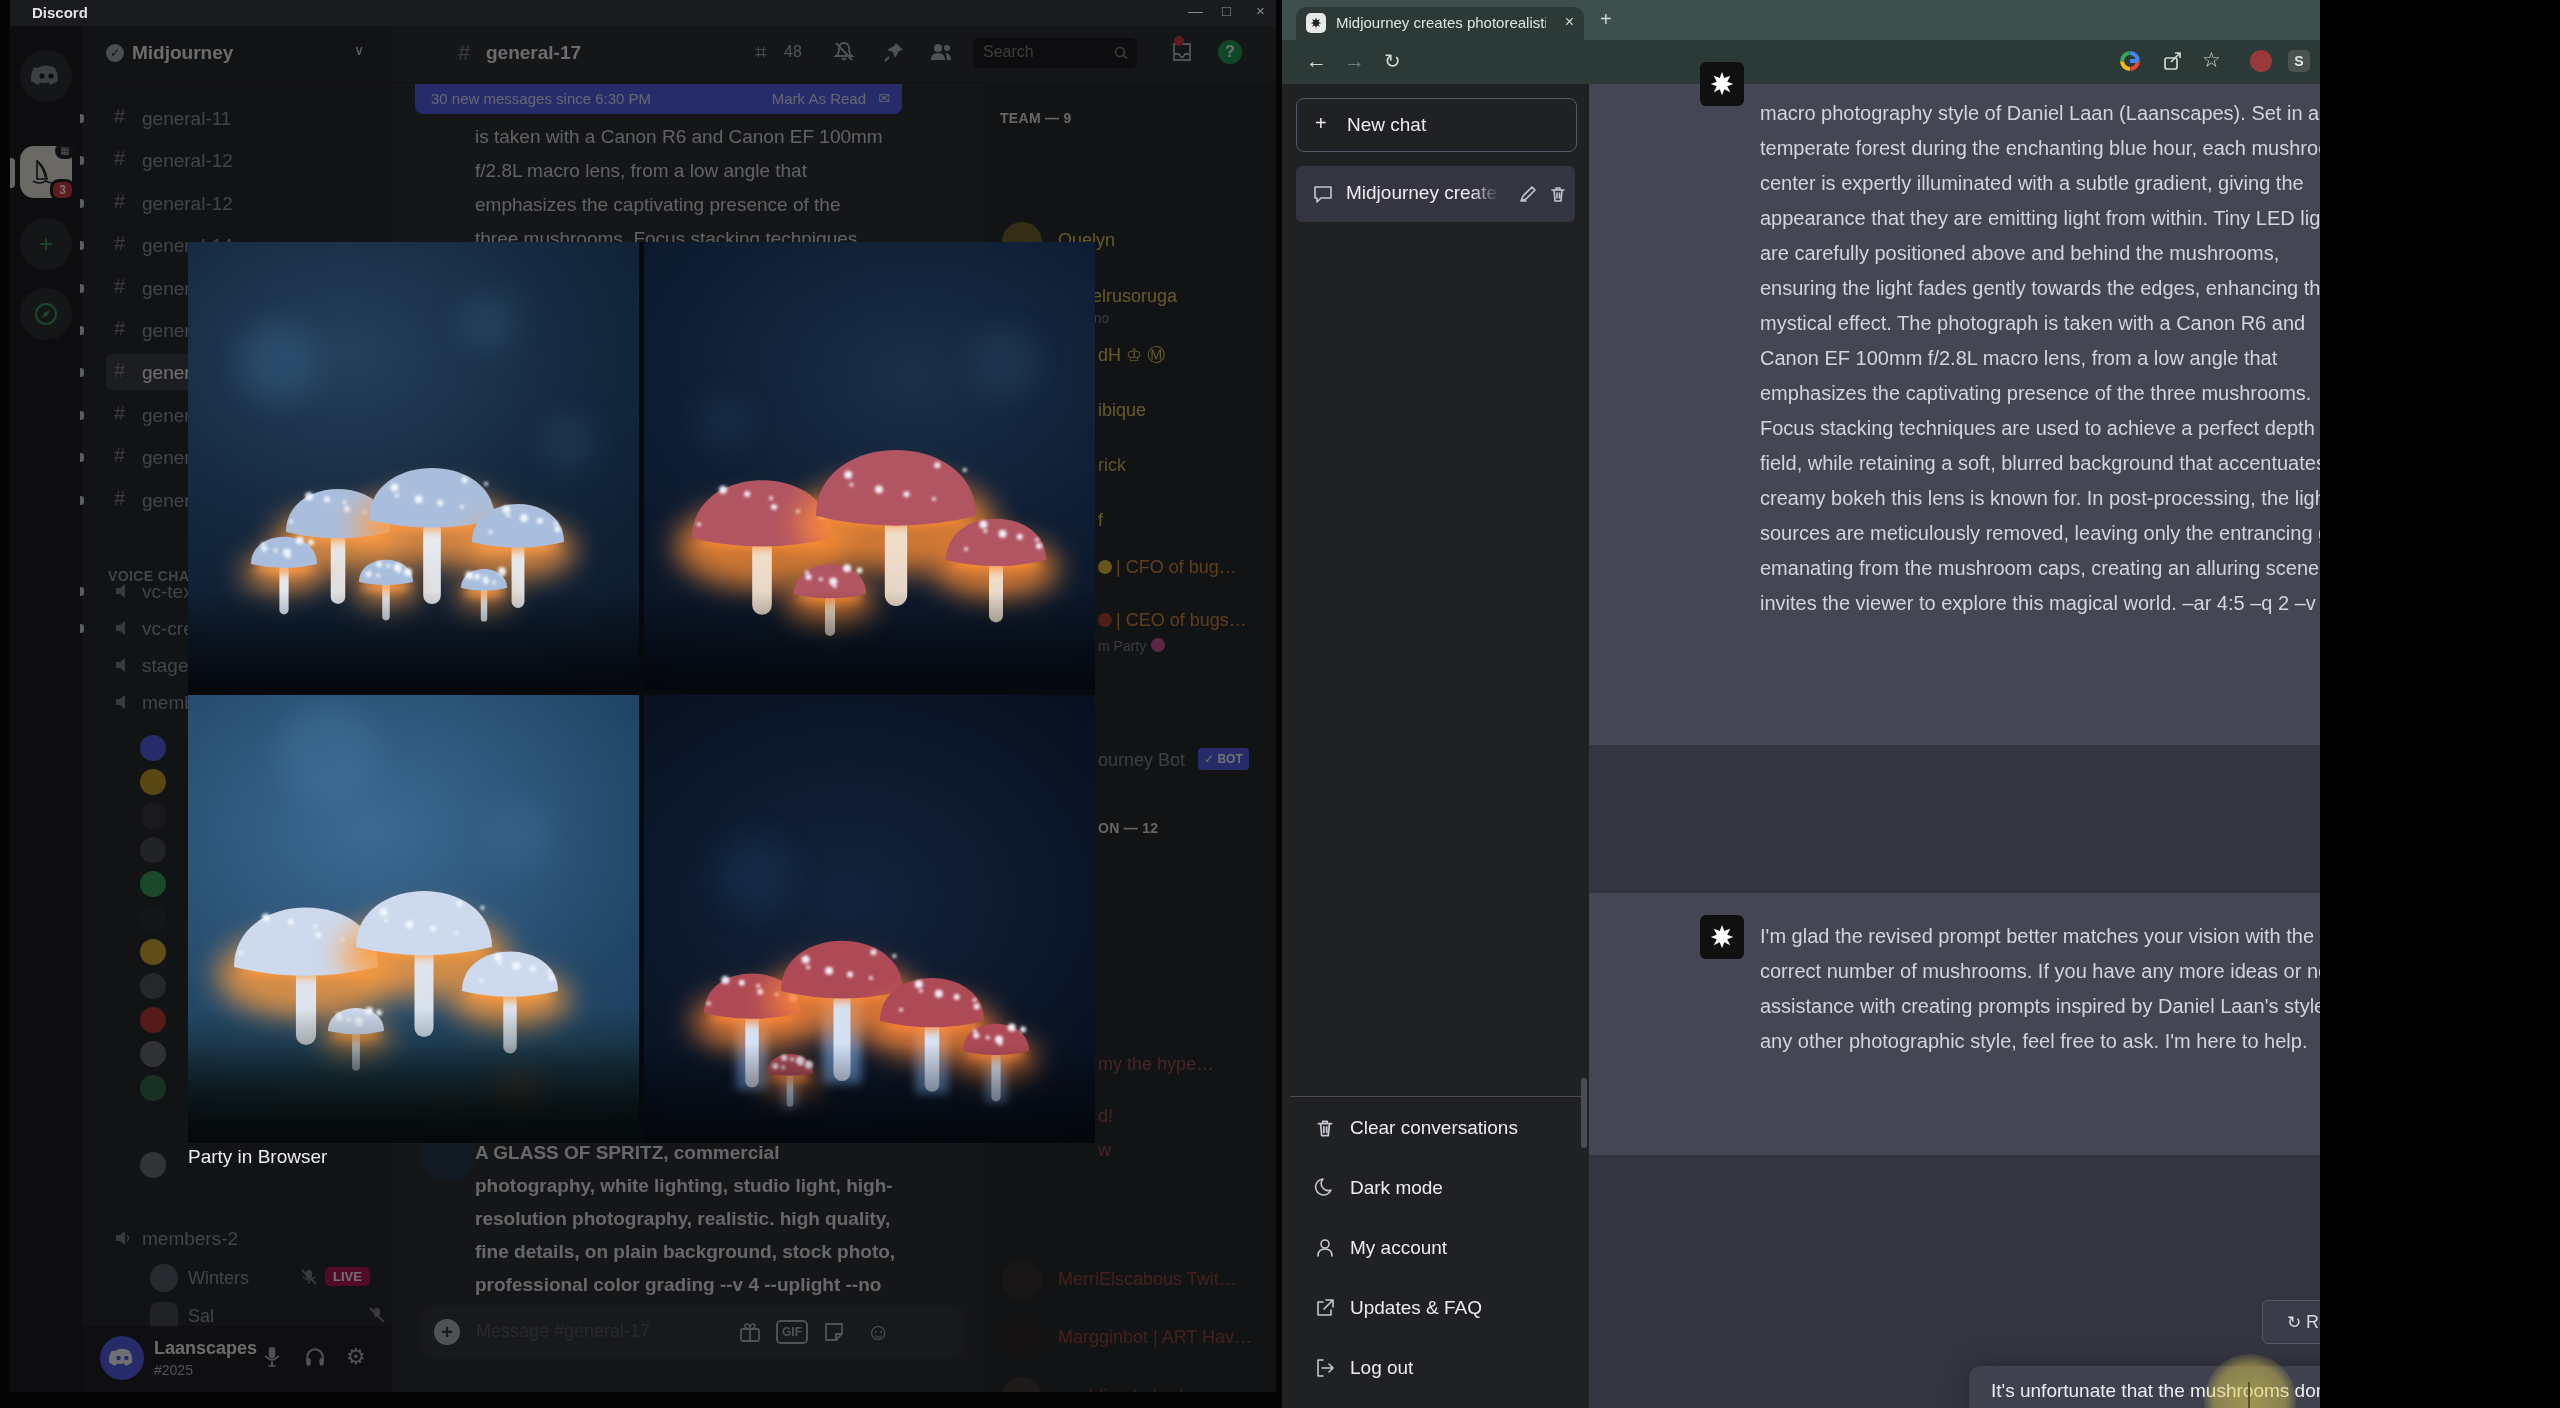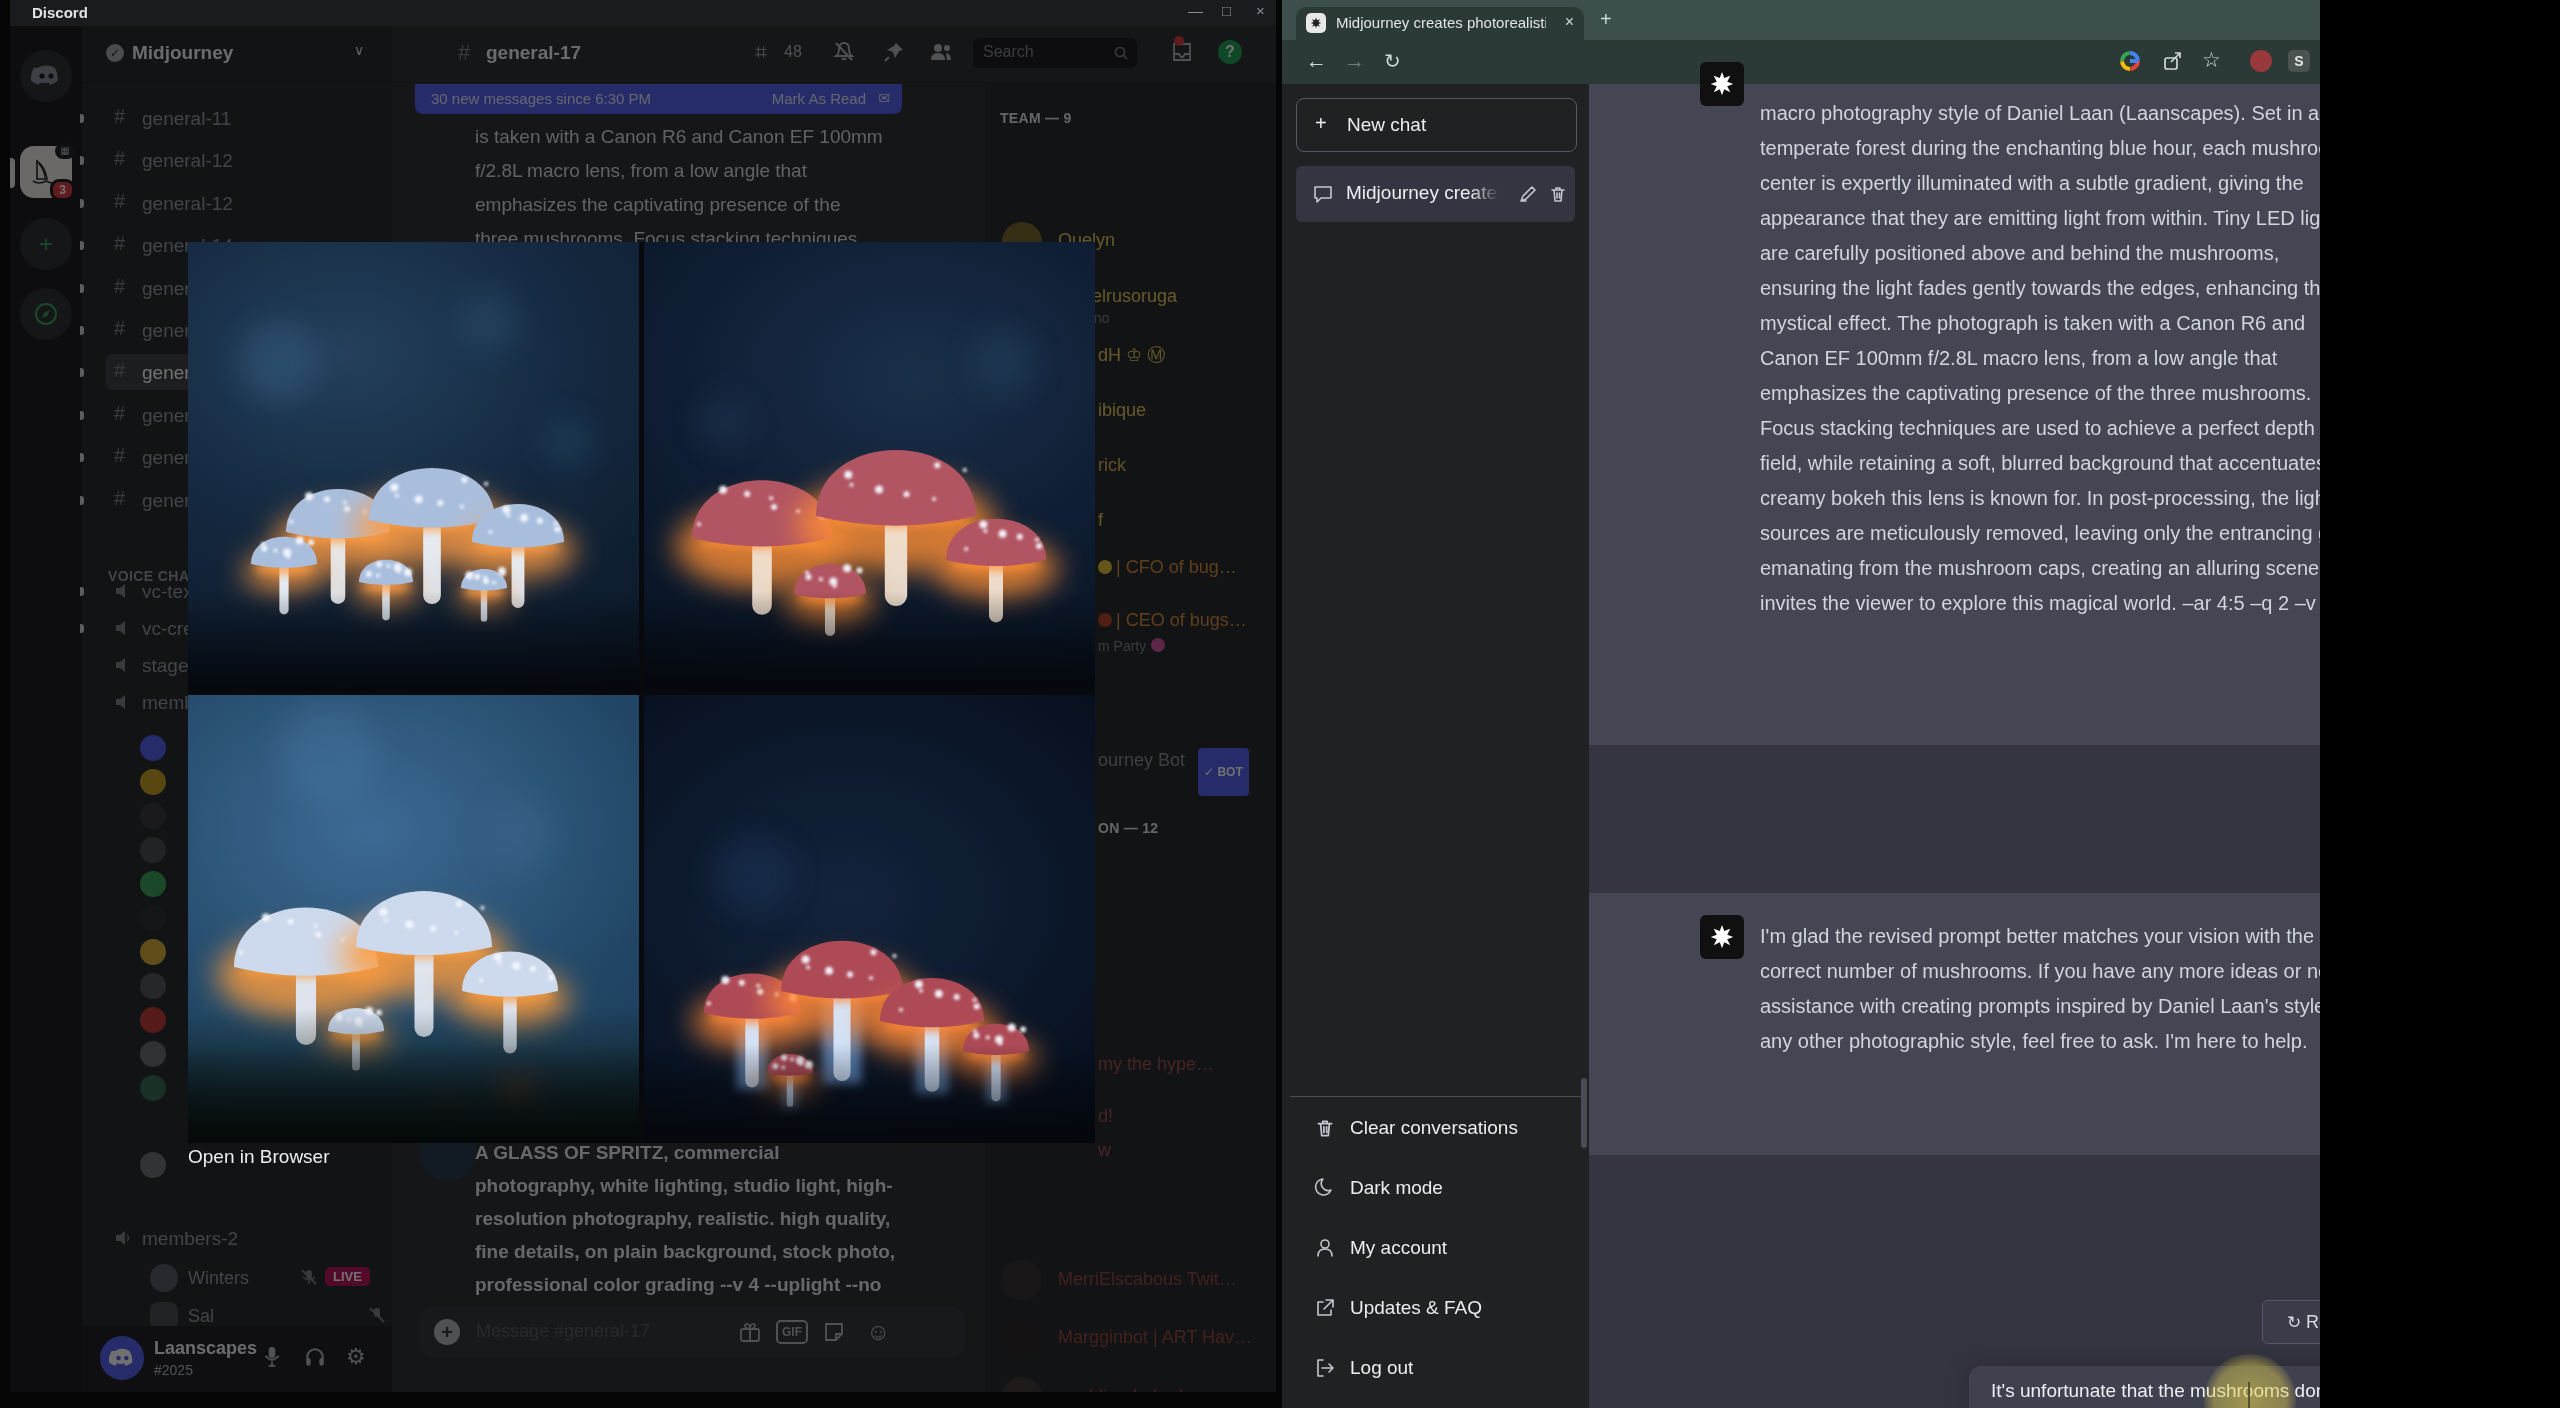--- a/index.html
+++ b/index.html
@@ -363,21 +363,21 @@
           <span class="frag" style="top: 1058px; color: rgb(160, 84, 84);"><span>w</span></span>
           <div class="mem-av" style="top: 1178px; background: rgb(58, 52, 56);"></div>
           <span class="mem-name" style="left: 73px; top: 1187px; color: rgb(154, 74, 68);">MerriElscabous Twit…</span>
           <div class="mem-av" style="top: 1236px; background: rgb(46, 43, 43);"></div>
           <span class="mem-name" style="left: 73px; top: 1245px; color: rgb(154, 74, 68);">Margginbot | ART Hav…</span>
           <div class="mem-av" style="top: 1295px; background: rgb(70, 60, 58);"></div>
           <span class="mem-name" style="left: 73px; top: 1304px; color: rgb(154, 74, 68);">ramblingrhubarb</span>
         </div>
       <div class="mem-head" style="top:634px;">BOT — 1</div>
       <span class="mem-name" style="left:113px;top:668px;color:#8a9099;">ourney Bot</span>
-      <span style="position:absolute;left:213px;top:666px;background:#5865f2;color:#fff;font-size:12px;font-weight:bold;border-radius:4px;padding:17px 6px;">✓ BOT</span>
+      <span style="position:absolute;left:213px;top:666px;background:#5865f2;color:#fff;font-size:12px;font-weight:bold;border-radius:4px;padding:4px 6px;">✓ BOT</span>
       <div class="mem-head" style="top:738px;left:113px;">ON — 12</div>
     </div>
 
     <div id="dc-dim"></div>
 
     <div id="lightbox">
         <div class="quad q-tl">
           <svg width="451" height="448" viewBox="0 0 451 448">
             <defs>
               <filter id="bA0" x="-80%" y="-80%" width="260%" height="260%">
@@ -698,21 +698,21 @@
               <circle cx="164.83932584269664" cy="369.7881686746988" r="4" fill="#f4f8ff" opacity="0.95" filter="url(#bC3)"></circle>
               <circle cx="148.09325842696632" cy="364.1490120481928" r="2" fill="#f4f8ff" opacity="0.95" filter="url(#bC3)"></circle>
               <circle cx="131.34719101123596" cy="371.15985542168676" r="3" fill="#f4f8ff" opacity="0.95" filter="url(#bC3)"></circle>
               <circle cx="156.00112359550565" cy="365.52069879518075" r="4" fill="#f4f8ff" opacity="0.95" filter="url(#bC3)"></circle>
               <circle cx="139.2550561797753" cy="372.5315421686747" r="2" fill="#f4f8ff" opacity="0.95" filter="url(#bC3)"></circle>
             </g>
           </svg>
           <div class="shade"></div>
         </div>
       </div>
-    <a id="openlink">Open in Browser</a>
+    <a id="openlink">Party in Browser</a>
   </div>
 
   <div id="cr">
     <div id="cr-tabs">
       <div id="cr-tab">
         <div style="position:absolute;left:10px;top:6px;width:20px;height:20px;border-radius:5px;background:#e8e8e8;display:flex;align-items:center;justify-content:center;">
           <svg width="14" height="14" viewBox="0 0 40 40">
               <path d="M20 4 L23 12 L31 9 L27 17 L35 20 L27 23 L31 31 L23 27 L20 35 L17 27 L9 31 L13 23 L5 20 L13 17 L9 9 L17 12 Z" fill="#1f2221"></path>
             </svg>
         </div>

